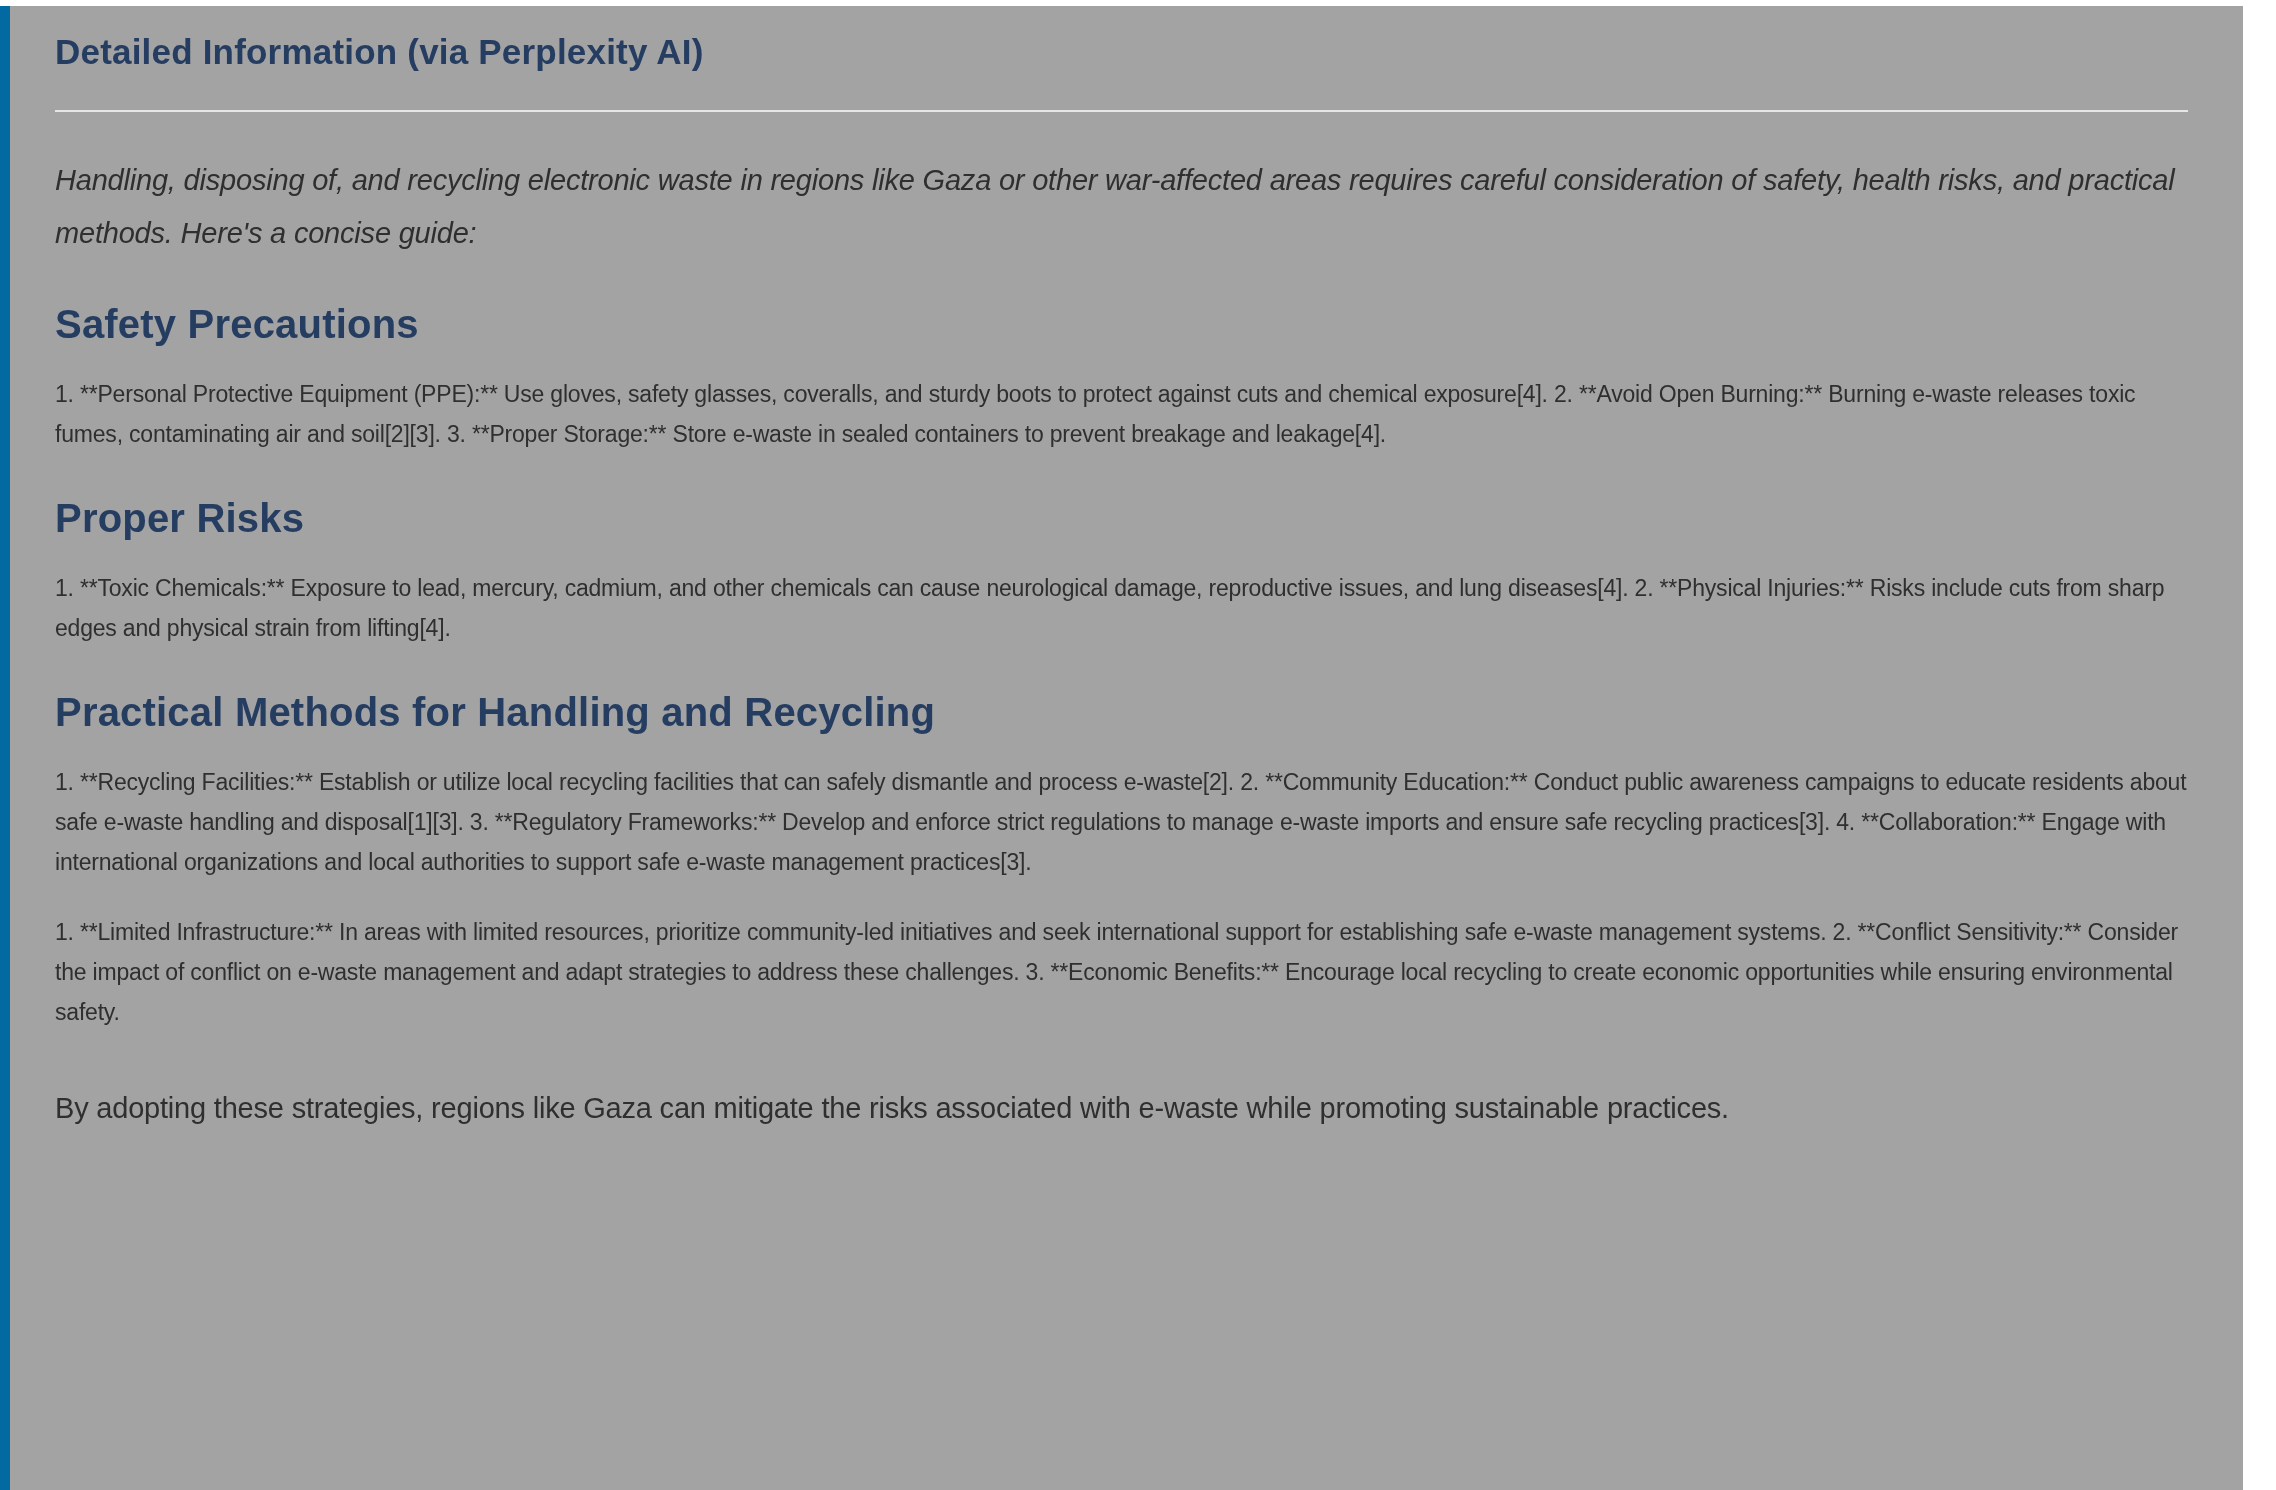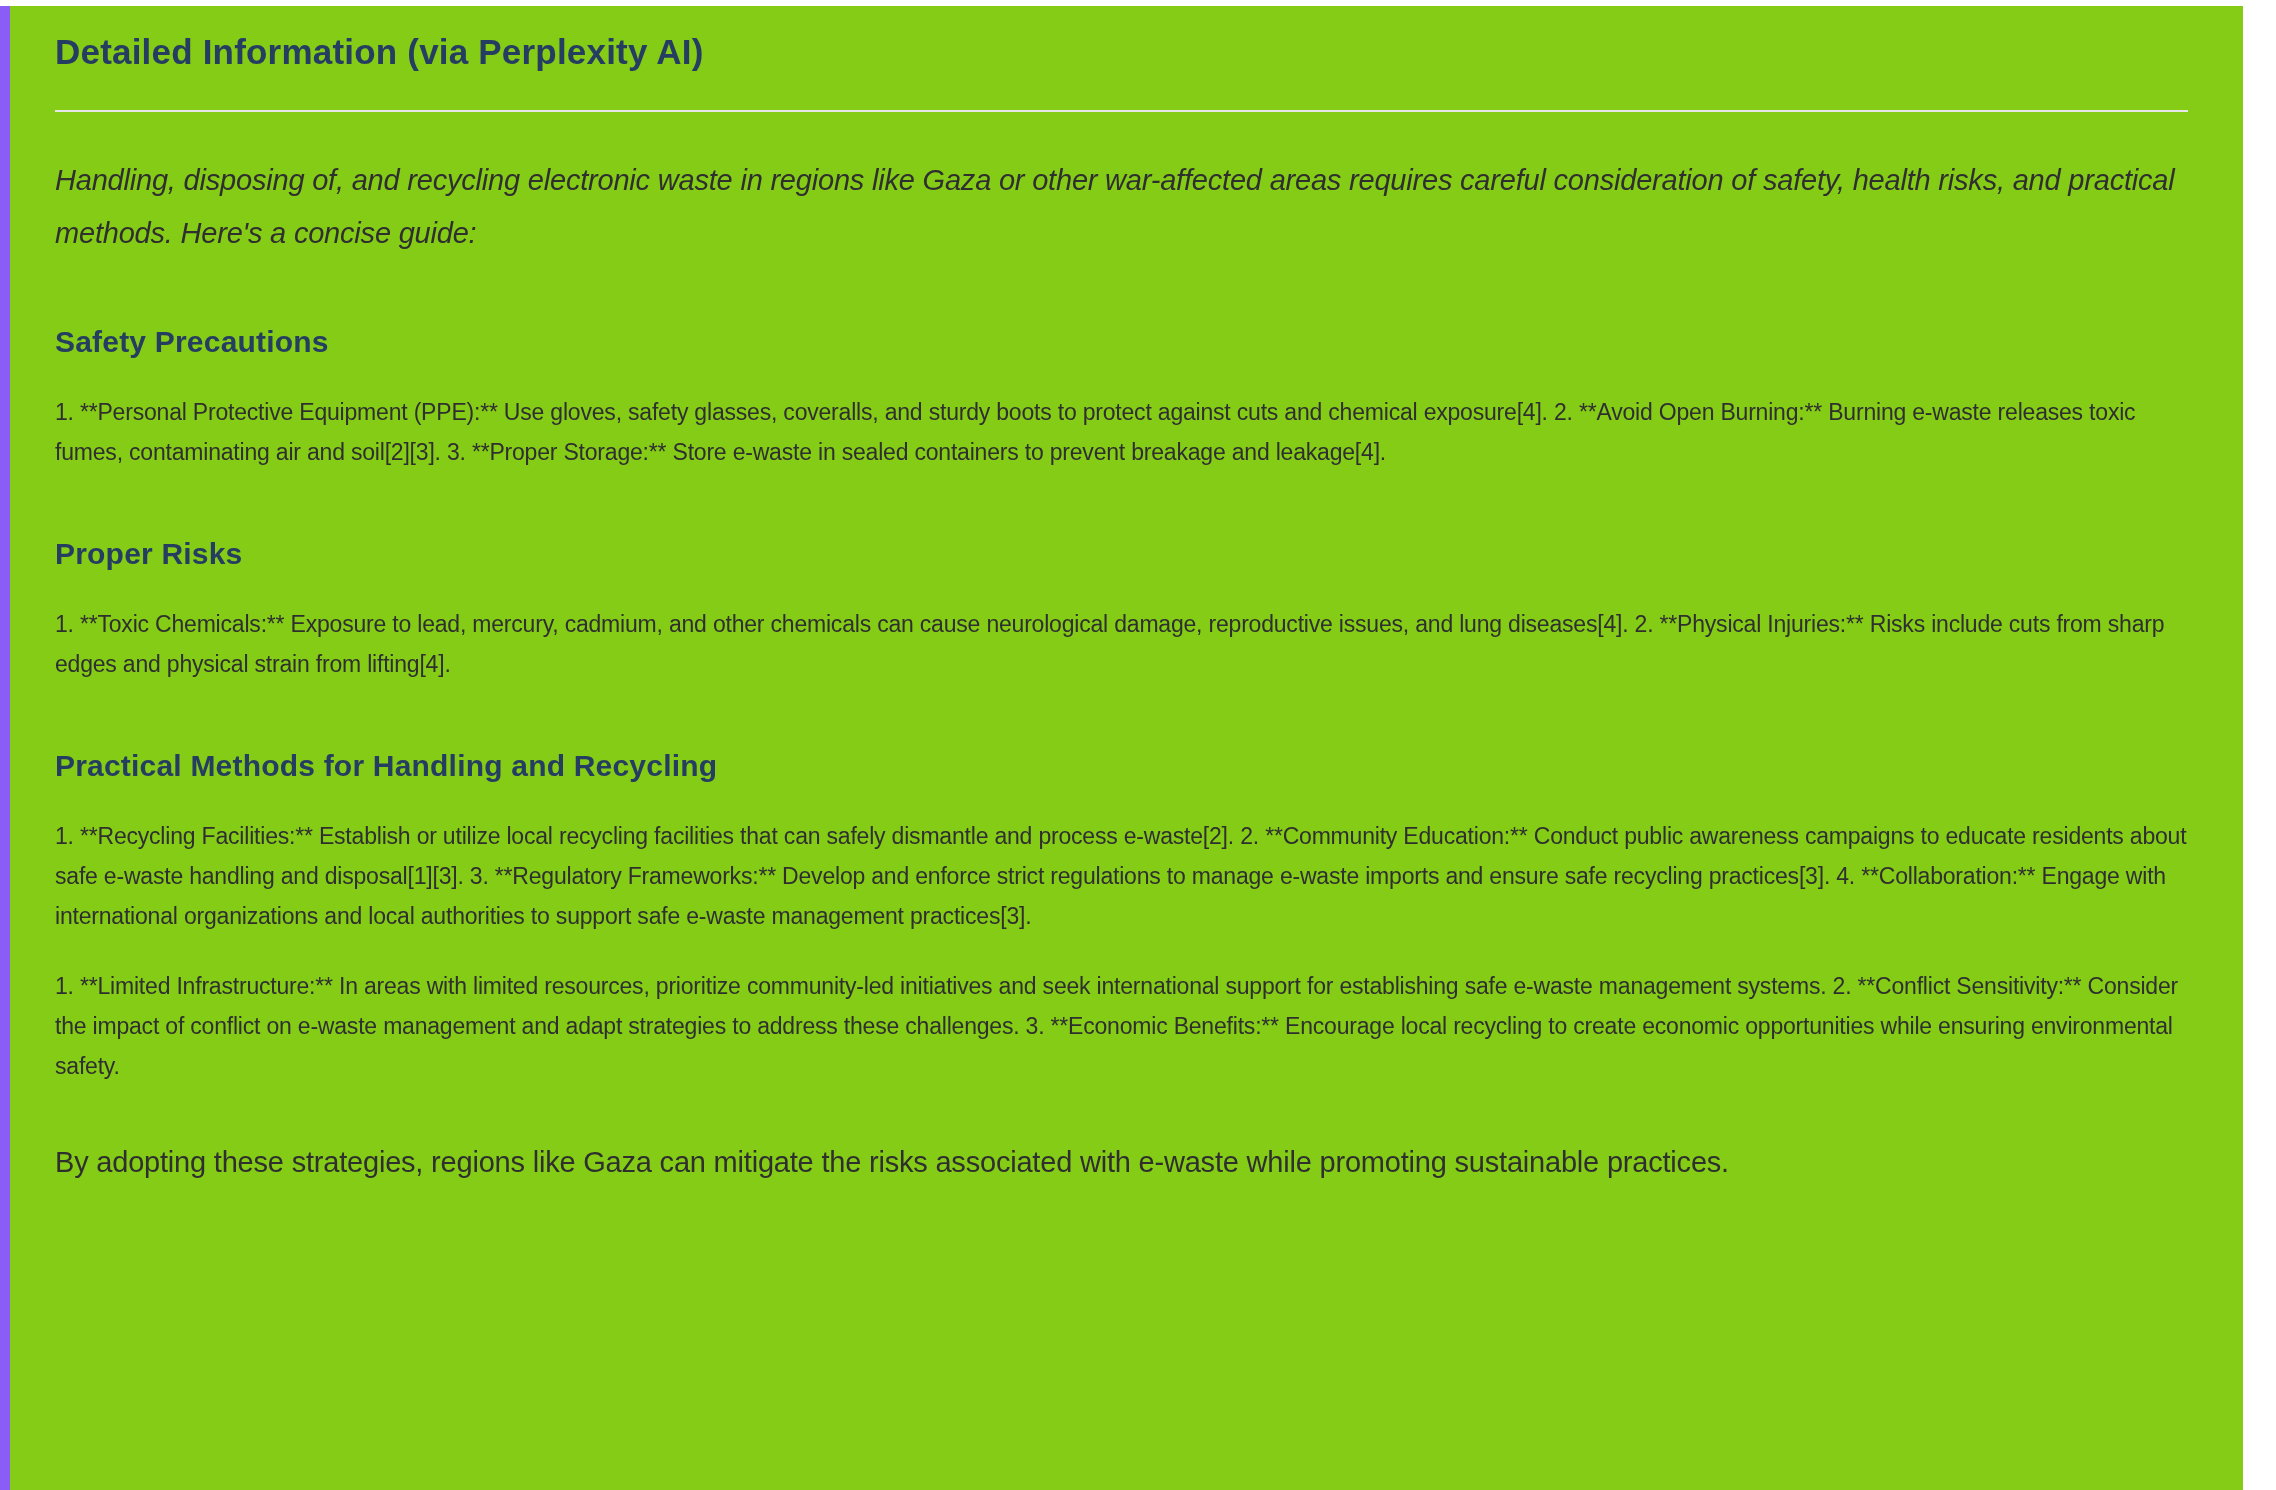--- a/index.html
+++ b/index.html
@@ -10,22 +10,22 @@
     height: 1490px;
     overflow: hidden;
     font-family: "Liberation Sans", "DejaVu Sans", sans-serif;
   }
   .card {
     position: absolute;
     top: 6px;
     left: 0;
     width: 2243px;
     height: 1484px;
-    background: #84cc16;
-    border-left: 10px solid #8b5cf6;
+    background: #a3a3a3;
+    border-left: 10px solid #0369a1;
     box-sizing: border-box;
   }
   .card-inner {
     padding: 24px 55px 0 45px;
   }
   .page-title {
     font-size: 35px;
     font-weight: bold;
     color: #263d62;
     line-height: 44px;
@@ -41,22 +41,22 @@
   .intro {
     margin-top: 42px;
     font-size: 29px;
     line-height: 53px;
     color: #2f2f2f;
     letter-spacing: -0.2px;
     max-width: 2135px;
     font-style: italic;
   }
   .section-heading {
-    margin: 62px 0 0 0;
-    font-size: 30px;
+    margin: 44px 0 0 0;
+    font-size: 40px;
     font-weight: bold;
     color: #263d62;
     line-height: 40px;
     letter-spacing: 0.2px;
   }
   .section-body {
     margin-top: 30px;
     font-size: 23px;
     line-height: 40px;
     color: #2f2f2f;

